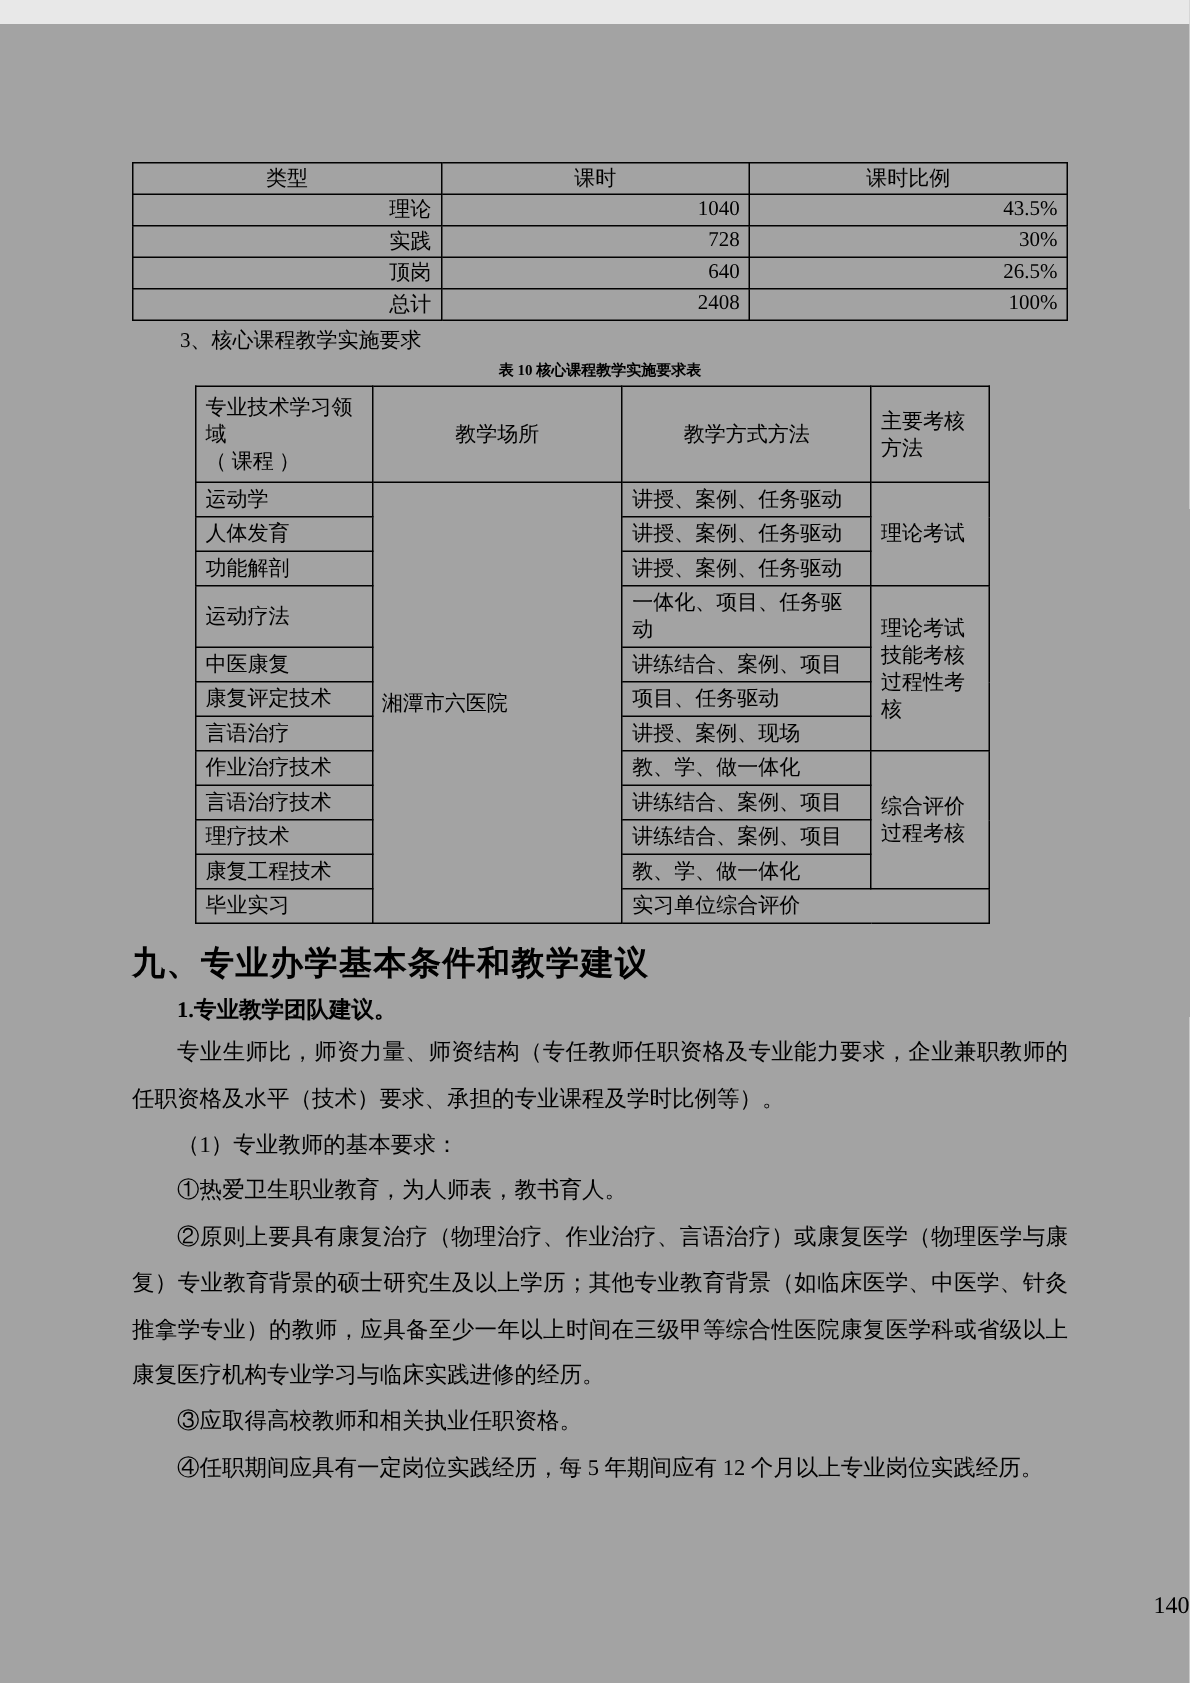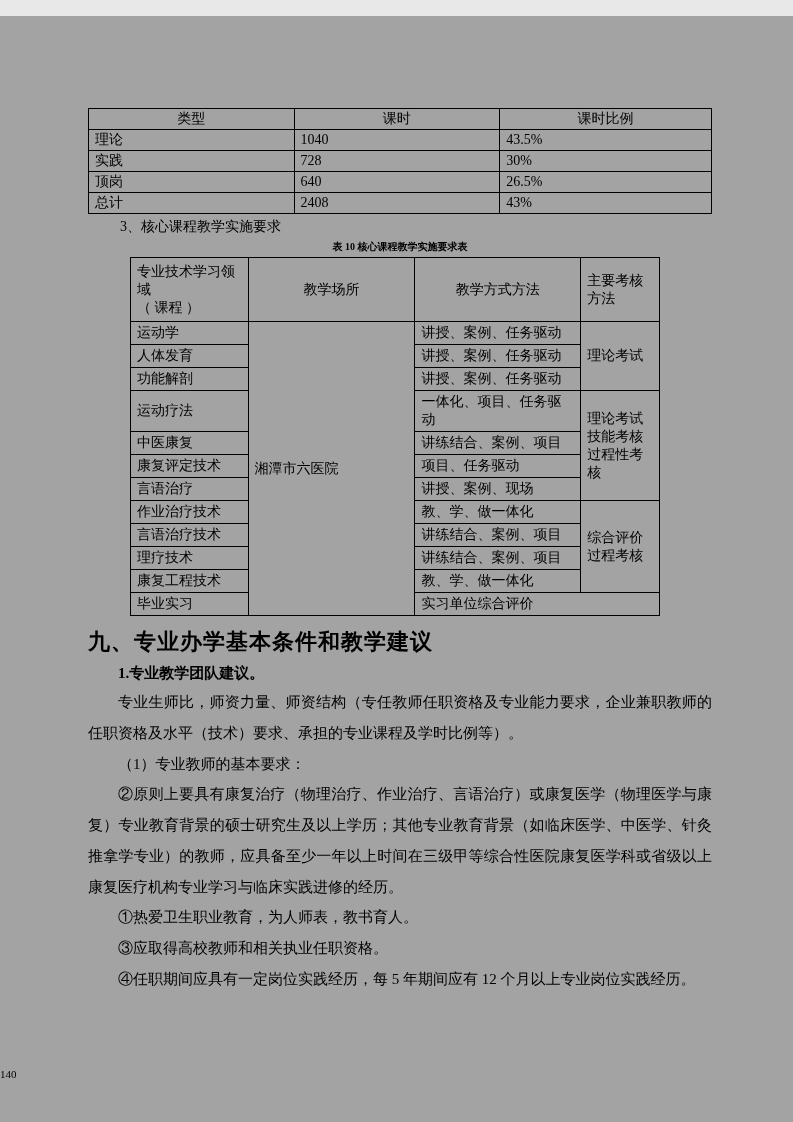--- a/index.html
+++ b/index.html
@@ -8,21 +8,21 @@
     width:793px; height:1122px; margin:16px auto; background:#a3a3a3;
     font-family:"Liberation Serif","DejaVu Serif",serif; color:#000;
     position:relative; overflow:hidden;
   }
   .content { padding:92px 81px 0 88px; }
 
   table { border-collapse:collapse; }
   .t1 { width:100%; font-size:14px; table-layout:fixed; }
   .t1 th, .t1 td { border:1px solid #000; padding:1px 6px; height:18px; font-weight:normal; vertical-align:middle; }
   .t1 th { text-align:center; }
-  .t1 td { text-align:left; }
+  .t1 td { text-align:right; }
   .t1 .c1 { width:33%; } .t1 .c2 { width:33%; } .t1 .c3 { width:34%; }
 
   .list-item { font-size:14px; margin:4px 0 2px 32px; }
   .caption { font-size:10px; font-weight:bold; text-align:center; margin:4px 0 3px; }
 
   .t2 { margin-left:42px; width:530px; font-size:14px; table-layout:fixed;padding-left:37px; }
   .t2 th, .t2 td { border:1px solid #000; padding:2px 6px; font-weight:normal; vertical-align:middle; text-align:left; }
   .t2 thead th { height:64px; vertical-align:middle; }
   .t2 thead th.center { text-align:center; }
   .t2 td { height:21px; }
@@ -33,21 +33,21 @@
   .pre { white-space:pre-line; }
 
   .h1 {
     font-family:Liberation Sans, sans-serif;
     font-weight:bold; font-size:22px; margin:11px 0 7px; letter-spacing:1px;
   }
   .sub { font-weight:bold; font-size:15px; margin:2px 0 4px 30px; }
   .para { font-size:15px; line-height:2.05; text-align:justify; text-indent:2em; }
   .footer {
     position:absolute; bottom:58px; left:0; right:0;
-    text-align:left; font-size:11px;
+    text-align:right; font-size:16px;
   }
 </style>
 </head>
 <body>
 
 <div class="page">
   <div class="content">
 
     <table class="t1">
       <thead>
@@ -69,21 +69,21 @@
           <td>30%</td>
         </tr>
         <tr>
           <td>顶岗</td>
           <td>640</td>
           <td>26.5%</td>
         </tr>
         <tr>
           <td>总计</td>
           <td>2408</td>
-          <td>43%</td>
+          <td>100%</td>
         </tr>
       </tbody>
     </table>
 
     <div class="list-item">3、核心课程教学实施要求</div>
 
     <div class="caption">表 10 核心课程教学实施要求表</div>
 
     <table class="t2">
       <thead>
@@ -151,21 +151,21 @@
         </tr>
       </tbody>
     </table>
 
     <div class="h1">九、专业办学基本条件和教学建议</div>
 
     <div class="sub">1.专业教学团队建议。</div>
 
     <p class="para">专业生师比，师资力量、师资结构（专任教师任职资格及专业能力要求，企业兼职教师的任职资格及水平（技术）要求、承担的专业课程及学时比例等）。</p>
     <p class="para">（1）专业教师的基本要求：</p>
+    <p class="para">①热爱卫生职业教育，为人师表，教书育人。</p>
     <p class="para">②原则上要具有康复治疗（物理治疗、作业治疗、言语治疗）或康复医学（物理医学与康复）专业教育背景的硕士研究生及以上学历；其他专业教育背景（如临床医学、中医学、针灸推拿学专业）的教师，应具备至少一年以上时间在三级甲等综合性医院康复医学科或省级以上康复医疗机构专业学习与临床实践进修的经历。</p>
-    <p class="para">①热爱卫生职业教育，为人师表，教书育人。</p>
     <p class="para">③应取得高校教师和相关执业任职资格。</p>
     <p class="para">④任职期间应具有一定岗位实践经历，每 5 年期间应有 12 个月以上专业岗位实践经历。</p>
 
   </div>
 
   <div class="footer">140</div>
 </div>
 
 </body></html>

